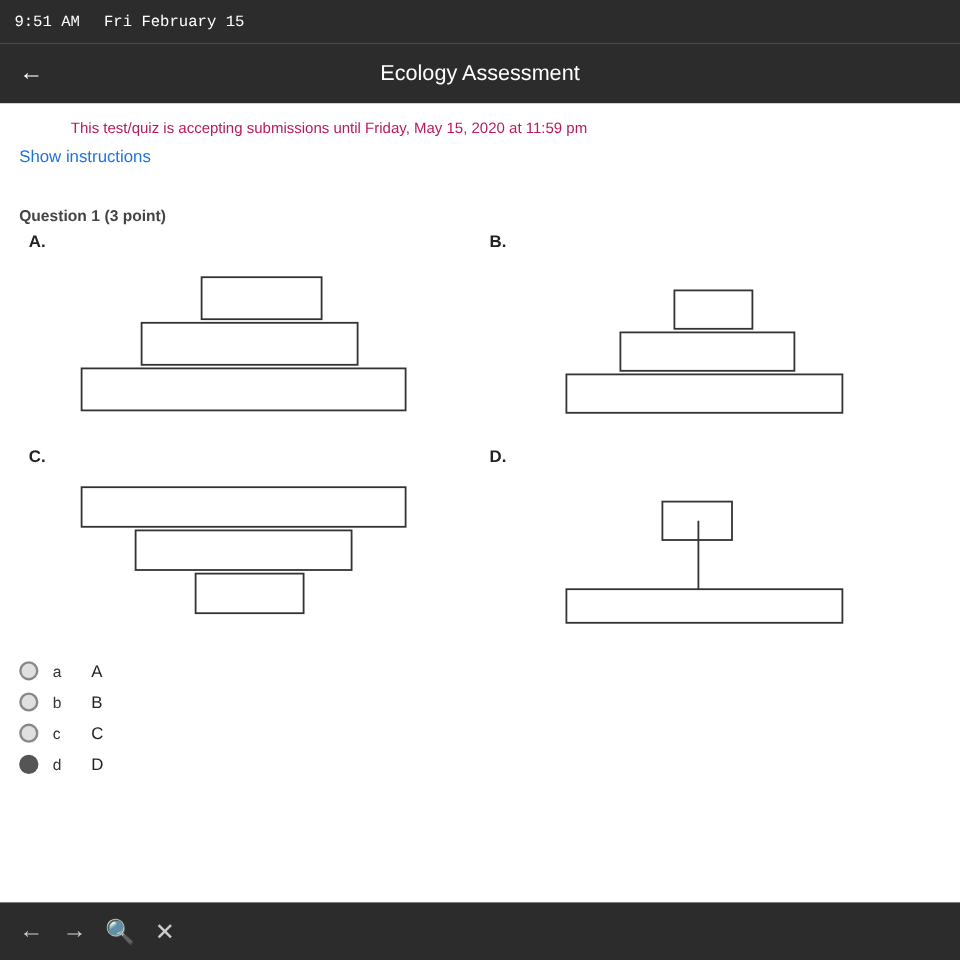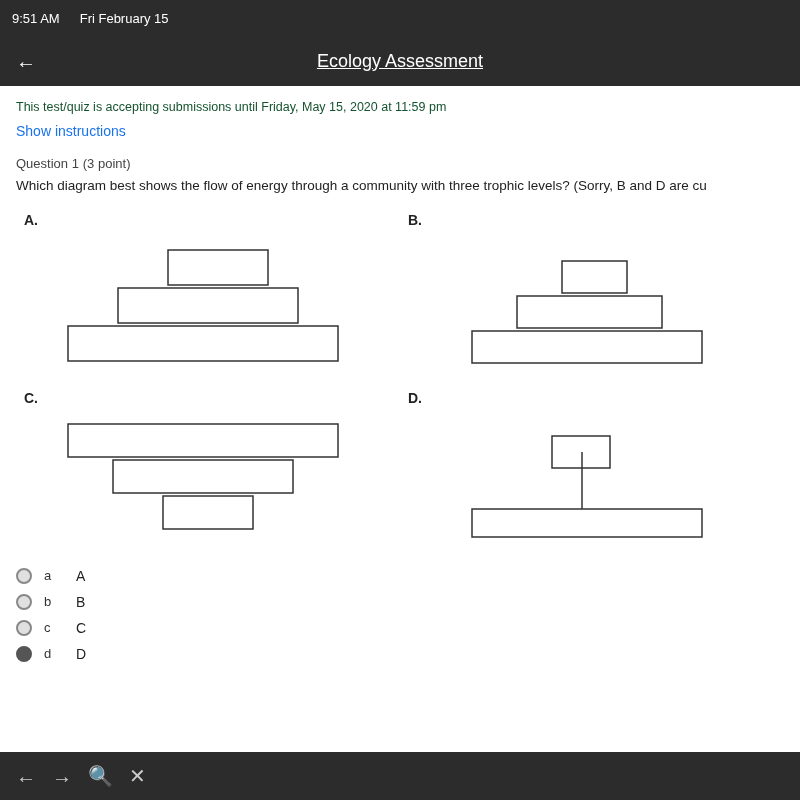--- a/index.html
+++ b/index.html
@@ -23,20 +23,21 @@
     .status-bar {
       background: #2c2c2c;
       color: #fff;
       font-size: 13px;
       padding: 18px 12px;
       display: flex;
       align-items: center;
       gap: 20px;
       height: 30px;
       flex-shrink: 0;
+      font-family: Liberation Mono, monospace;
     }
 
     
     .header {
       background: #2c2c2c;
       color: #fff;
       display: flex;
       align-items: center;
       padding: 10px 16px;
       height: 50px;
@@ -49,54 +50,54 @@
       color: #fff;
       margin-right: 16px;
     }
     .header .title {
       position: absolute;
       left: 50%;
       transform: translateX(-50%);
       font-size: 18px;
       font-weight: 500;
       color: #fff;
-      text-decoration: underline;
     }
 
     
     .content {
       background: #fff;
       flex: 1;
       padding: 14px 16px;
       overflow: hidden;
     }
 
     .submission-notice {
       font-size: 12.5px;
-      color: #14532d;
+      color: #be185d;
       margin-bottom: 8px;
+      margin-left: 43px;
     }
 
     .show-instructions {
       color: #1a73e8;
       font-size: 14px;
       font-weight: 500;
       cursor: pointer;
-      margin-bottom: 16px;
+      margin-bottom: 33px;
       display: inline-block;
     }
 
     .question-label {
       font-size: 14px;
       font-weight: bold;
       margin-bottom: 6px;
       color: #111;
     }
     .question-label span {
-      font-weight: normal;
+      font-weight: bold;
       font-size: 13px;
       color: #444;
     }
 
     .question-text {
       font-size: 13.5px;
       color: #222;
       margin-bottom: 16px;
       line-height: 1.4;
     }
@@ -205,21 +206,20 @@
   <div class="content">
 
     <div class="submission-notice">This test/quiz is accepting submissions until Friday, May 15, 2020 at 11:59 pm</div>
 
     <div class="show-instructions">Show instructions</div>
 
     <div class="question-label">
       <span>Question 1</span>&nbsp;<span>(3 point)</span>
     </div>
 
-    <div class="question-text">Which diagram best shows the flow of energy through a community with three trophic levels? (Sorry, B and D are cu</div>
 
     
     <div class="diagrams-area">
 
       <div class="diagram-col">
 
         <div>
           <div class="diagram-label">A.</div>
           
           <svg class="diagram-svg" height="140" viewBox="0 0 300 140">

